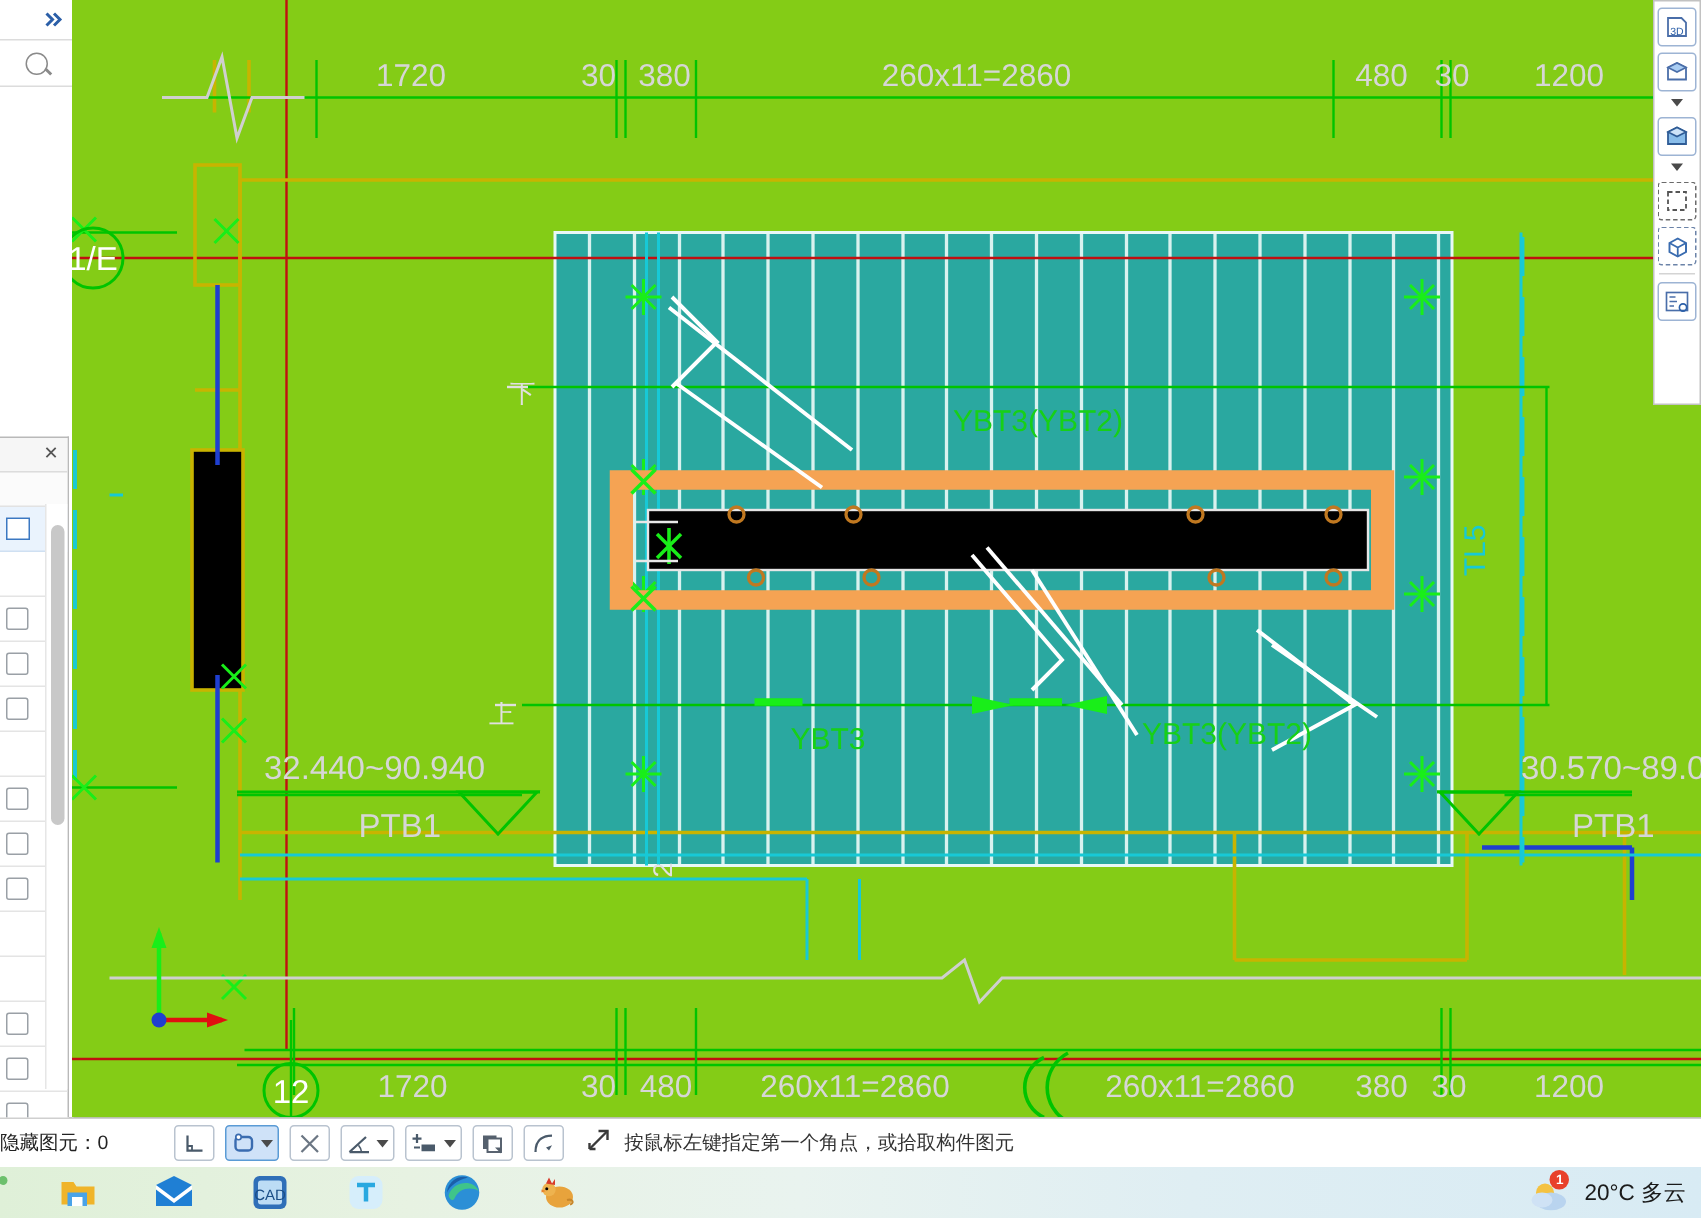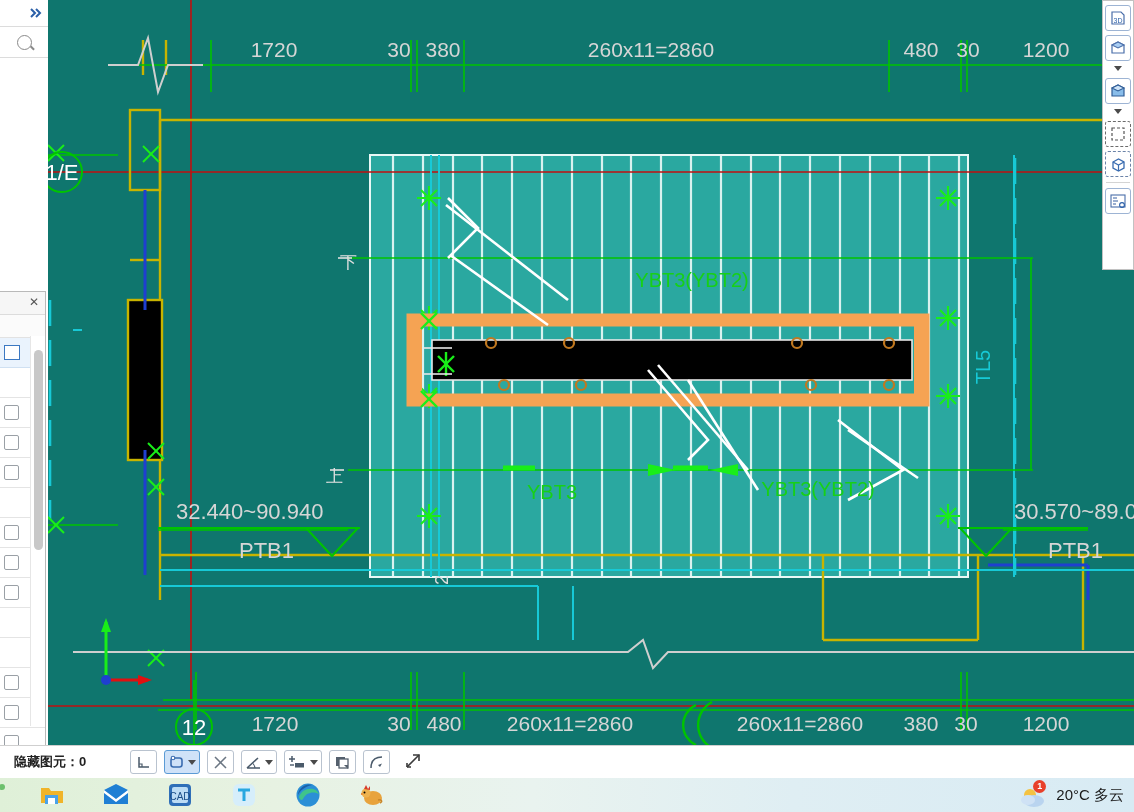--- a/index.html
+++ b/index.html
@@ -26,36 +26,36 @@
   .p2-close{position:absolute;right:4px;top:3px;width:14px;height:14px;color:#555;font-size:12px;line-height:14px;text-align:center;}
   .p2-sub{height:22px;background:#fbfbfb;border-bottom:1px solid #e2e2e2;}
   .p2-grid{position:relative;}
   .p2-row{height:30px;border-bottom:1px solid #e4e4e4;display:flex;align-items:center;padding-left:4px;box-sizing:border-box;}
   .p2-row.head{background:#eaf3fd;border-bottom:1px solid #cfe0f2;}
   .chk{width:13px;height:13px;border:1px solid #9aa0a6;border-radius:2px;background:#fff;display:inline-block;}
   .p2-scrollcol{position:absolute;right:0;top:44px;width:14px;height:390px;background:#fff;border-left:1px solid #e6e6e6;}
   .p2-thumb{position:absolute;left:3px;top:14px;width:9px;height:200px;background:#c8c8c8;border-radius:5px;}
 
   
-  .canvas{position:absolute;left:48px;top:0;right:0;height:745px;background:#0f766e;overflow:hidden;}
+  .canvas{position:absolute;left:48px;top:0;right:0;height:745px;background:#84cc16;overflow:hidden;}
   .cvwrap{position:absolute;inset:0;}
   svg.dwg{position:absolute;left:0;top:0;}
 
   
   .right-tools{position:absolute;right:0;top:0;width:32px;height:270px;background:#fff;border:1px solid #c2c2c2;box-sizing:border-box;}
   .rt-btn{width:26px;height:26px;margin:4px auto 0;border:1px solid #9db4d4;border-radius:3px;background:#fff;
      display:flex;align-items:center;justify-content:center;box-sizing:border-box;}
   .rt-arrow{width:26px;height:12px;margin:1px auto;display:flex;align-items:center;justify-content:center;}
   .tri-d{width:0;height:0;border-left:4px solid transparent;border-right:4px solid transparent;border-top:5px solid #4a4a4a;}
   .rt-sep{height:1px;background:#d4d4d4;margin:5px 3px;}
 
   
   .statusbar{position:absolute;left:0;top:745px;width:1134px;height:33px;background:#fff;border-top:1px solid #cfcfcf;
      display:flex;align-items:center;box-sizing:border-box;}
-  .hidden-count{font-size:13px;color:#222;margin-left:14px;white-space:nowrap;font-weight:bold;}
+  .hidden-count{font-size:13px;color:#222;white-space:nowrap;}
   .sb-tools{display:flex;align-items:center;margin-left:44px;gap:7px;}
   .sb-btn{height:24px;min-width:27px;border:1px solid #b9c3cf;border-radius:3px;background:#fff;
      display:flex;align-items:center;justify-content:center;box-sizing:border-box;padding:0 3px;}
   .sb-btn.active{background:#cfe2f8;border-color:#5b9bd5;}
   .sb-btn .cap{display:flex;align-items:center;gap:3px;}
   .sb-hint{display:flex;align-items:center;margin-left:14px;gap:7px;}
   .sb-hint-txt{font-size:13px;color:#333;white-space:nowrap;}
 
   
   .taskbar{position:absolute;left:0;top:778px;width:1134px;height:34px;
@@ -566,20 +566,21 @@
     </div>
 
     <div class="sb-hint">
       <span>
         <svg width="19" height="19" viewBox="0 0 19 19">
             <path d="M3 16 L15 4" stroke="#3a3a3a" stroke-width="1.6"></path>
             <path d="M9 4 L15 4 L15 10" stroke="#3a3a3a" stroke-width="1.6" fill="none"></path>
             <path d="M3 16 L7 16 M3 16 L3 12" stroke="#3a3a3a" stroke-width="1.6" fill="none"></path>
           </svg>
       </span>
+      <span class="sb-hint-txt">按鼠标左键指定第一个角点，或拾取构件图元</span>
     </div>
   </div>
 
   <div class="taskbar">
     <div class="tb-leftedge">
       <svg width="12" height="14" viewBox="0 0 12 14">
           <circle cx="2" cy="9" r="3" fill="#6dc06d"></circle>
         </svg>
     </div>
     <div class="tb-icons">

